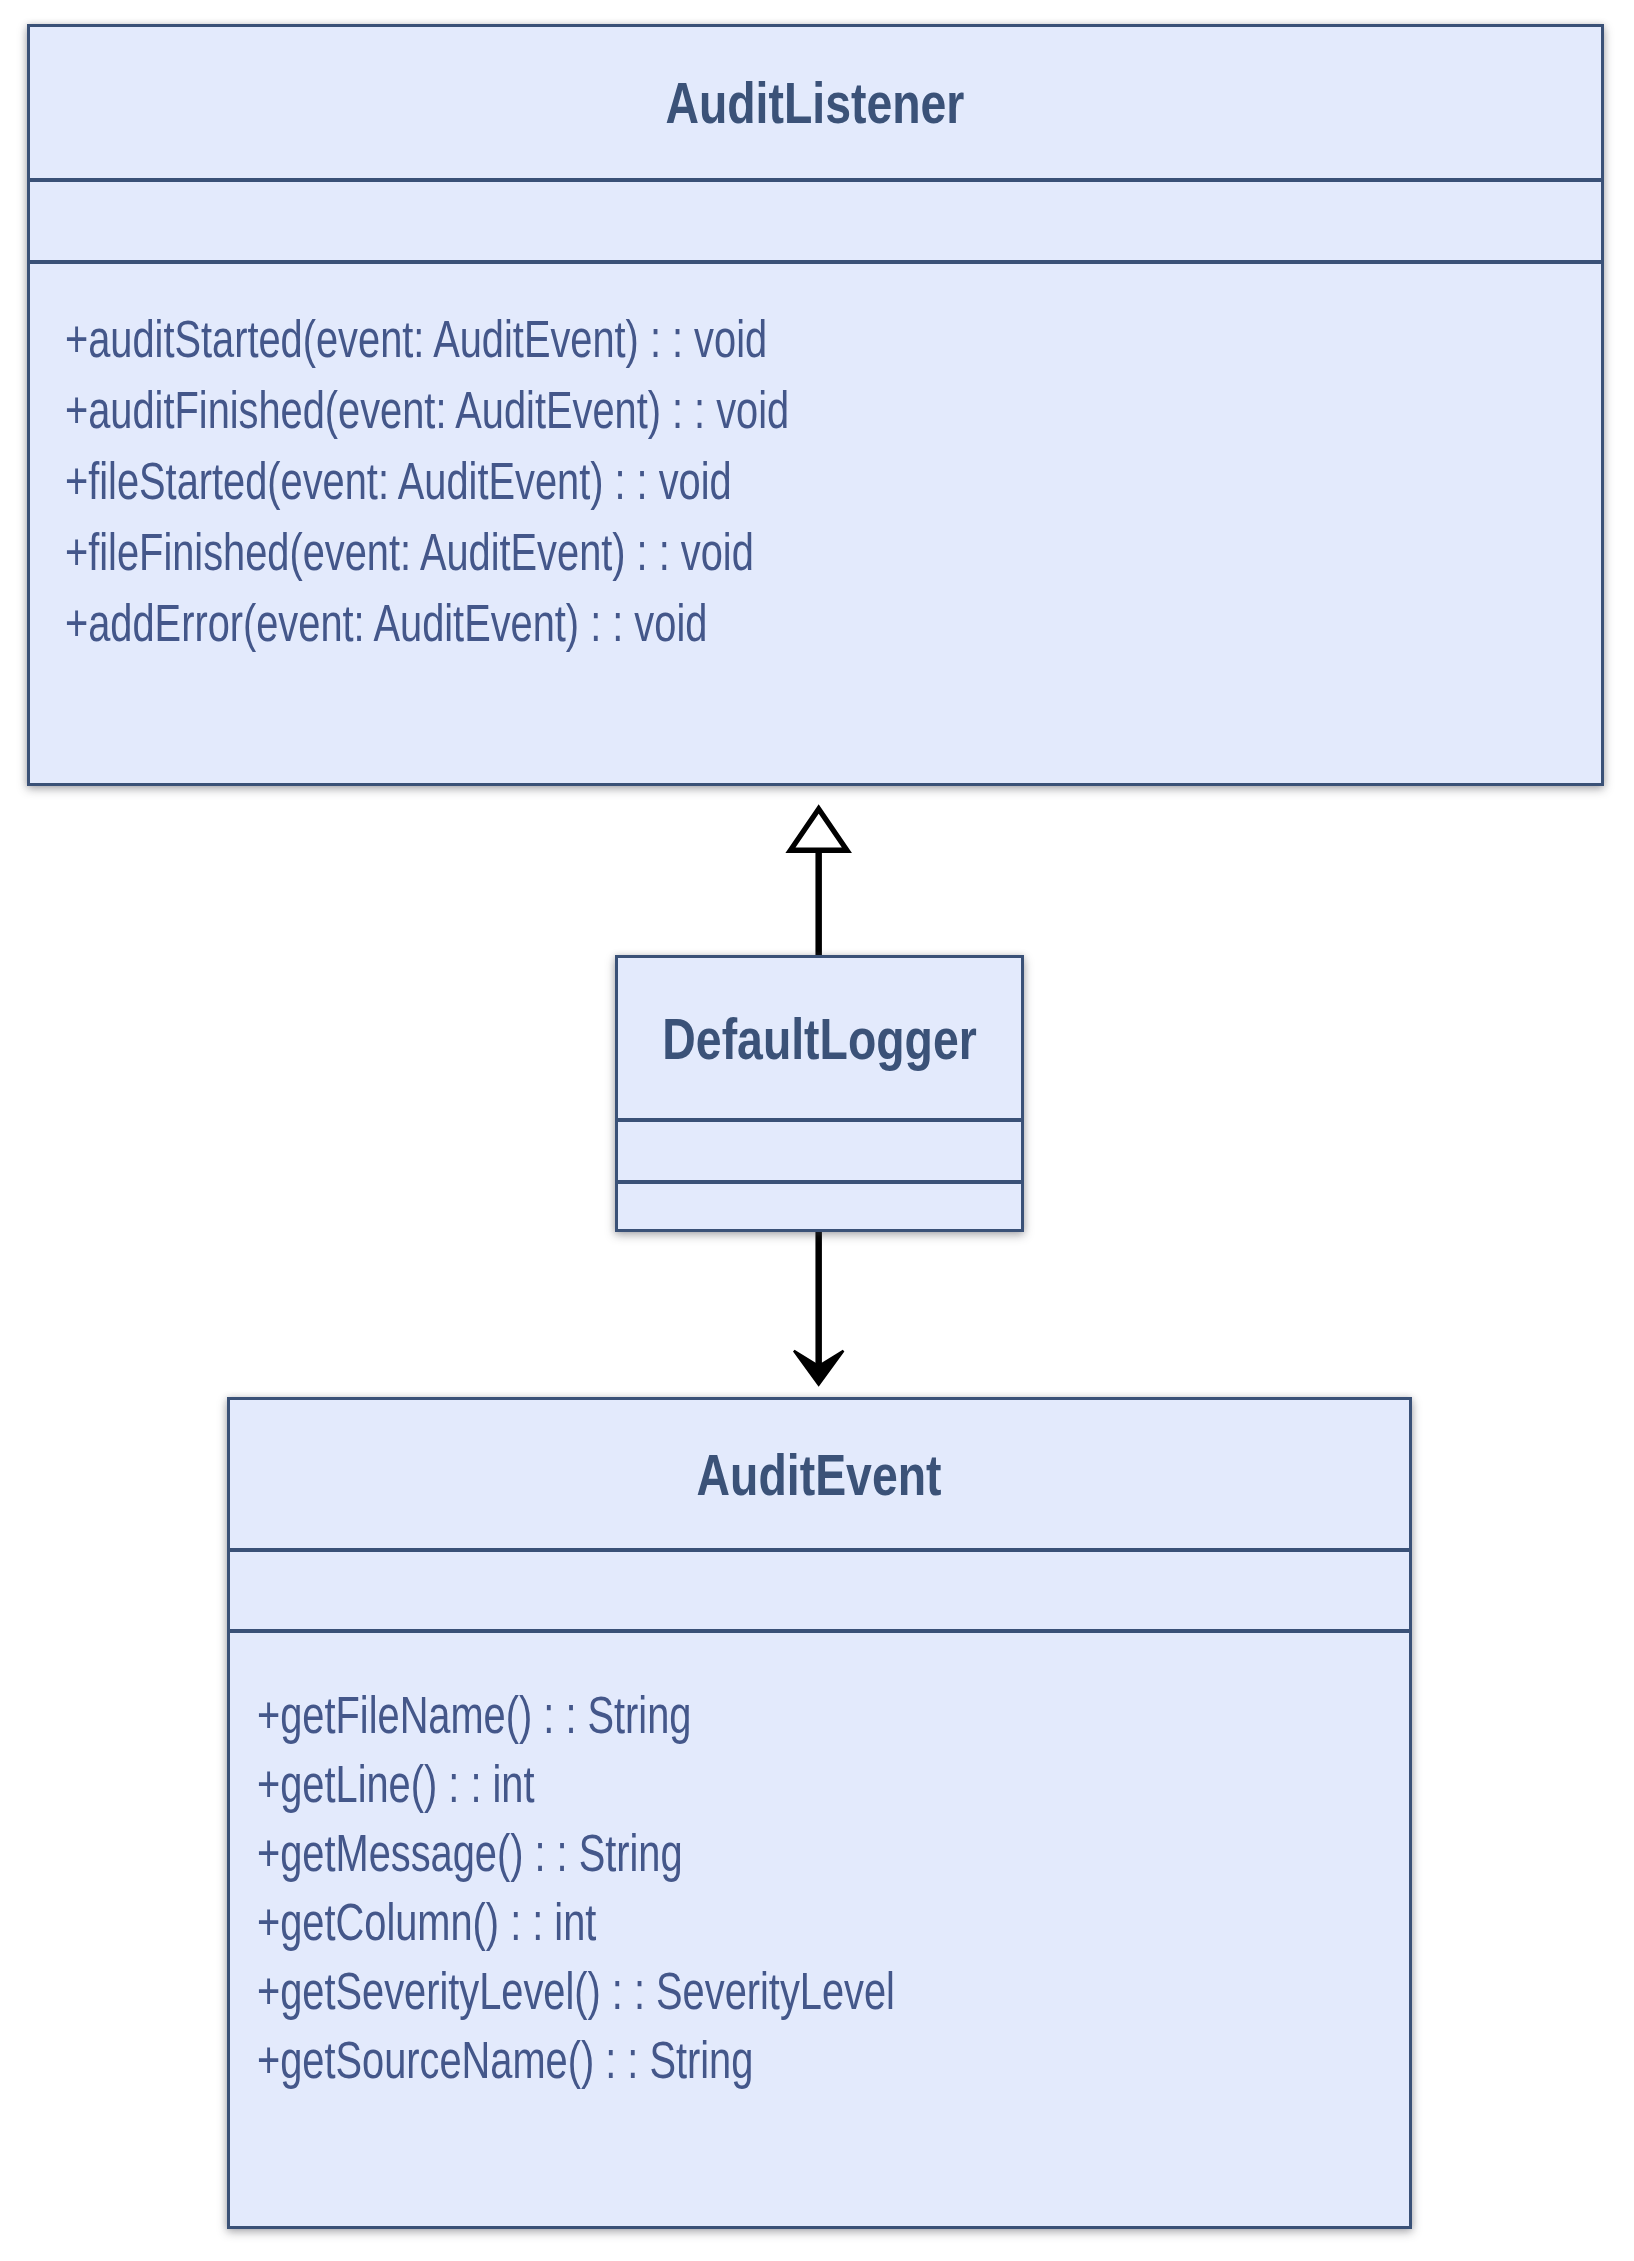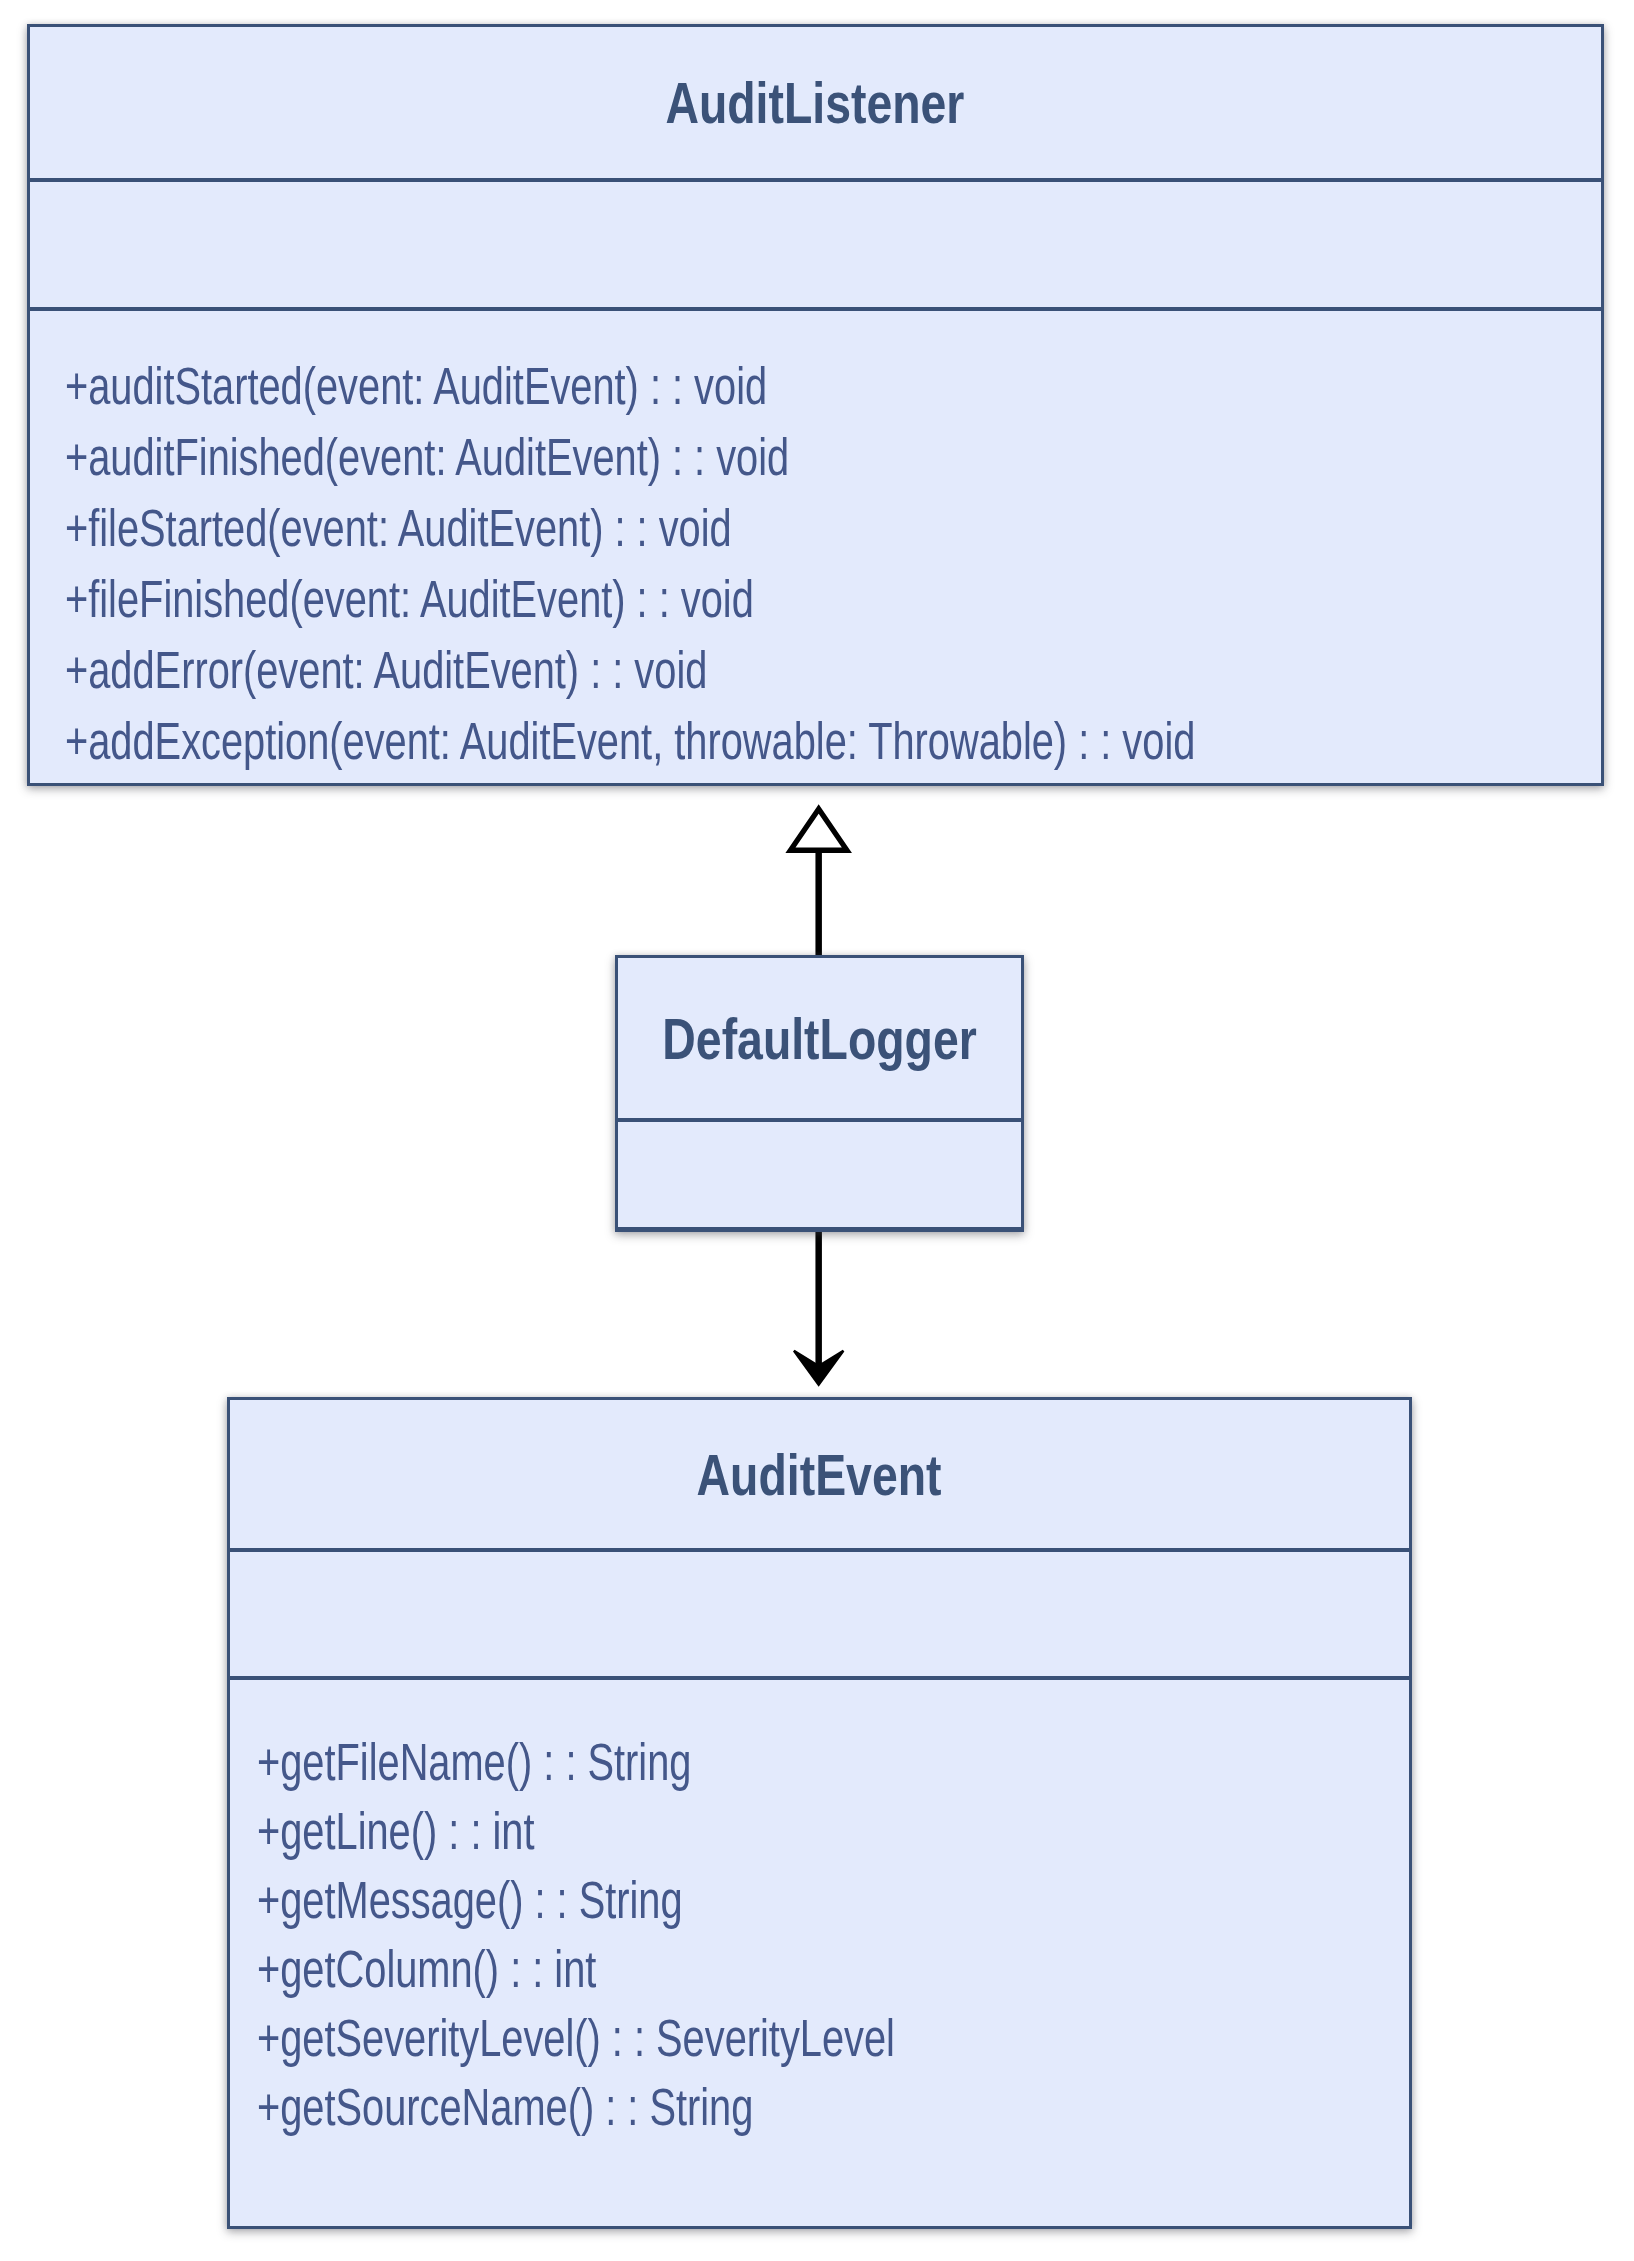--- a/index.html
+++ b/index.html
@@ -51,21 +51,20 @@
   }
   .cls-attrs {
     box-sizing: border-box;
     border-top: 4.1px solid #3a5177;
     flex: 0 0 auto;
   }
   .cls-methods {
     box-sizing: border-box;
     border-top: 4.1px solid #3a5177;
     flex: 1 1 auto;
-    margin-top: 47px;
   }
   .method-line {
     font-size: 51px;
     color: #44578a;
     white-space: nowrap;
   }
   .method-line > span {
     display: inline-block;
     transform: scaleX(0.78);
     transform-origin: 0 50%;
@@ -110,21 +109,20 @@
     <div class="cls-title-compartment">
       <span class="cls-title">AuditListener</span>
     </div>
     <div class="cls-attrs"></div>
     <div class="cls-methods">
       <div class="method-line"><span>+auditStarted(event: AuditEvent) : : void</span></div>
       <div class="method-line"><span>+auditFinished(event: AuditEvent) : : void</span></div>
       <div class="method-line"><span>+fileStarted(event: AuditEvent) : : void</span></div>
       <div class="method-line"><span>+fileFinished(event: AuditEvent) : : void</span></div>
       <div class="method-line"><span>+addError(event: AuditEvent) : : void</span></div>
-      <div class="method-line"><span>+addException(event: AuditEvent, throwable: Throwable) : : void</span></div>
     </div>
   </div>
 
   <div class="uml-class" id="class-defaultlogger">
     <div class="cls-title-compartment">
       <span class="cls-title">DefaultLogger</span>
     </div>
     <div class="cls-attrs"></div>
     <div class="cls-methods"></div>
   </div>

